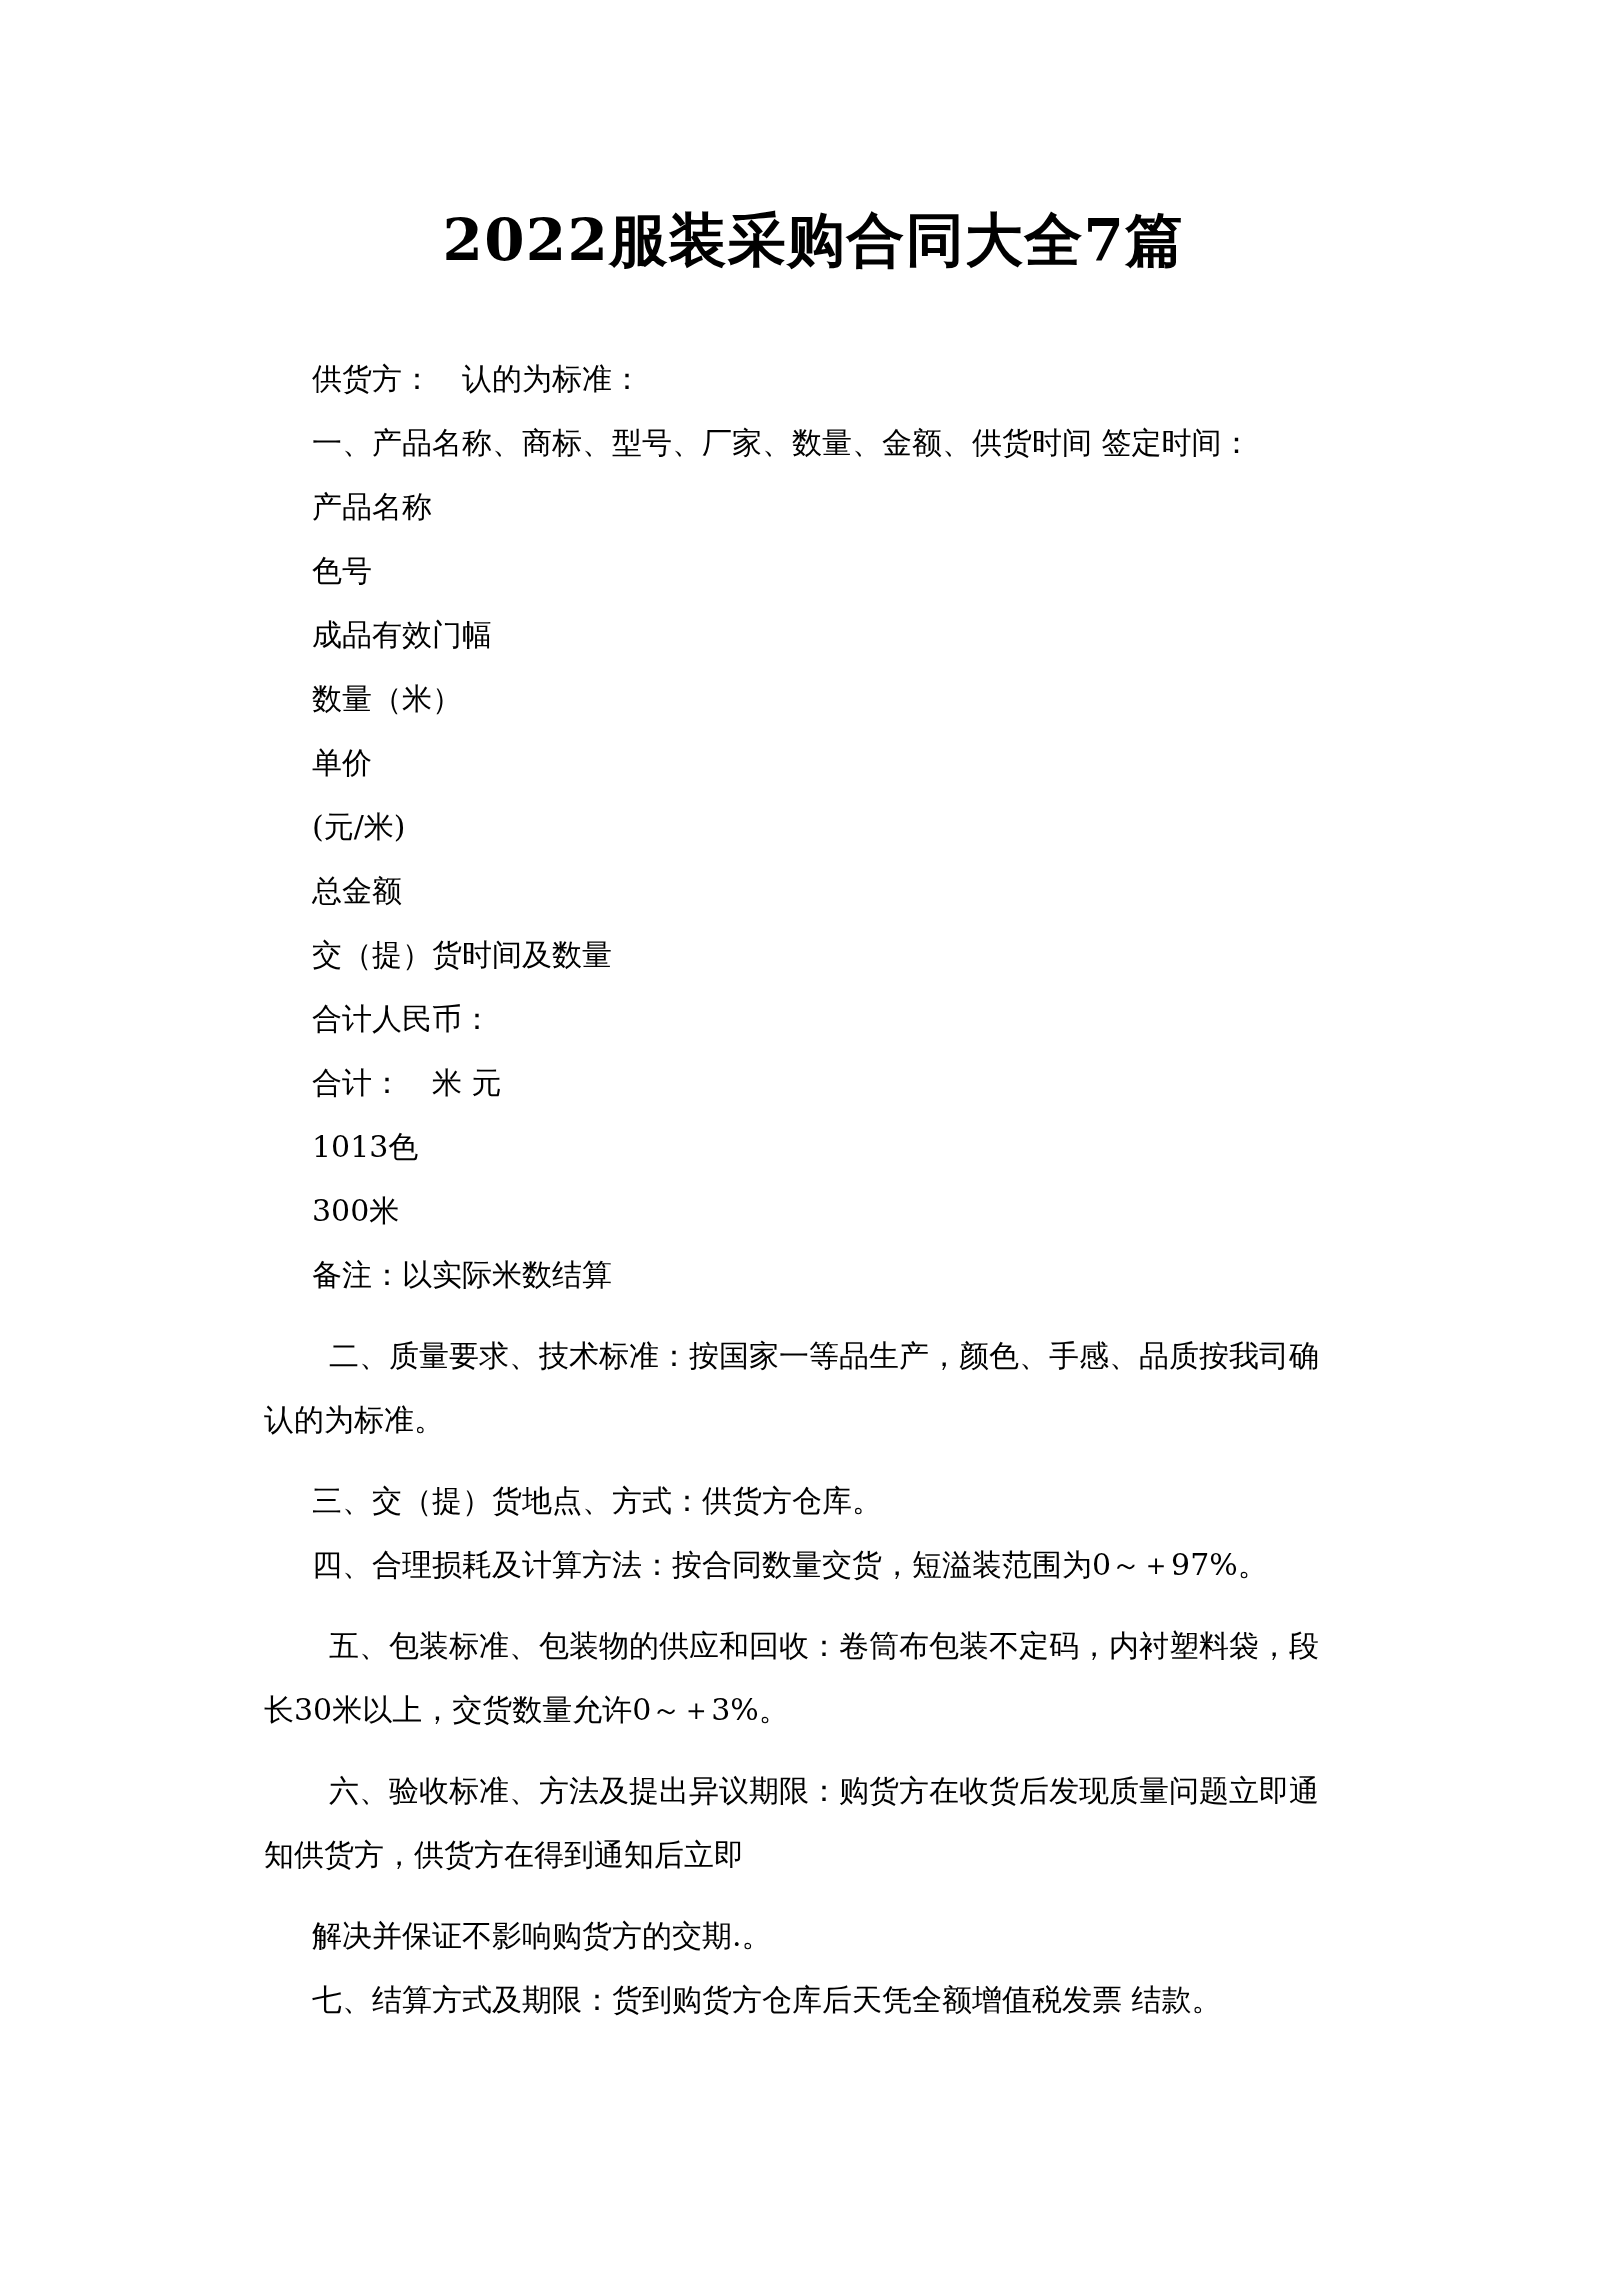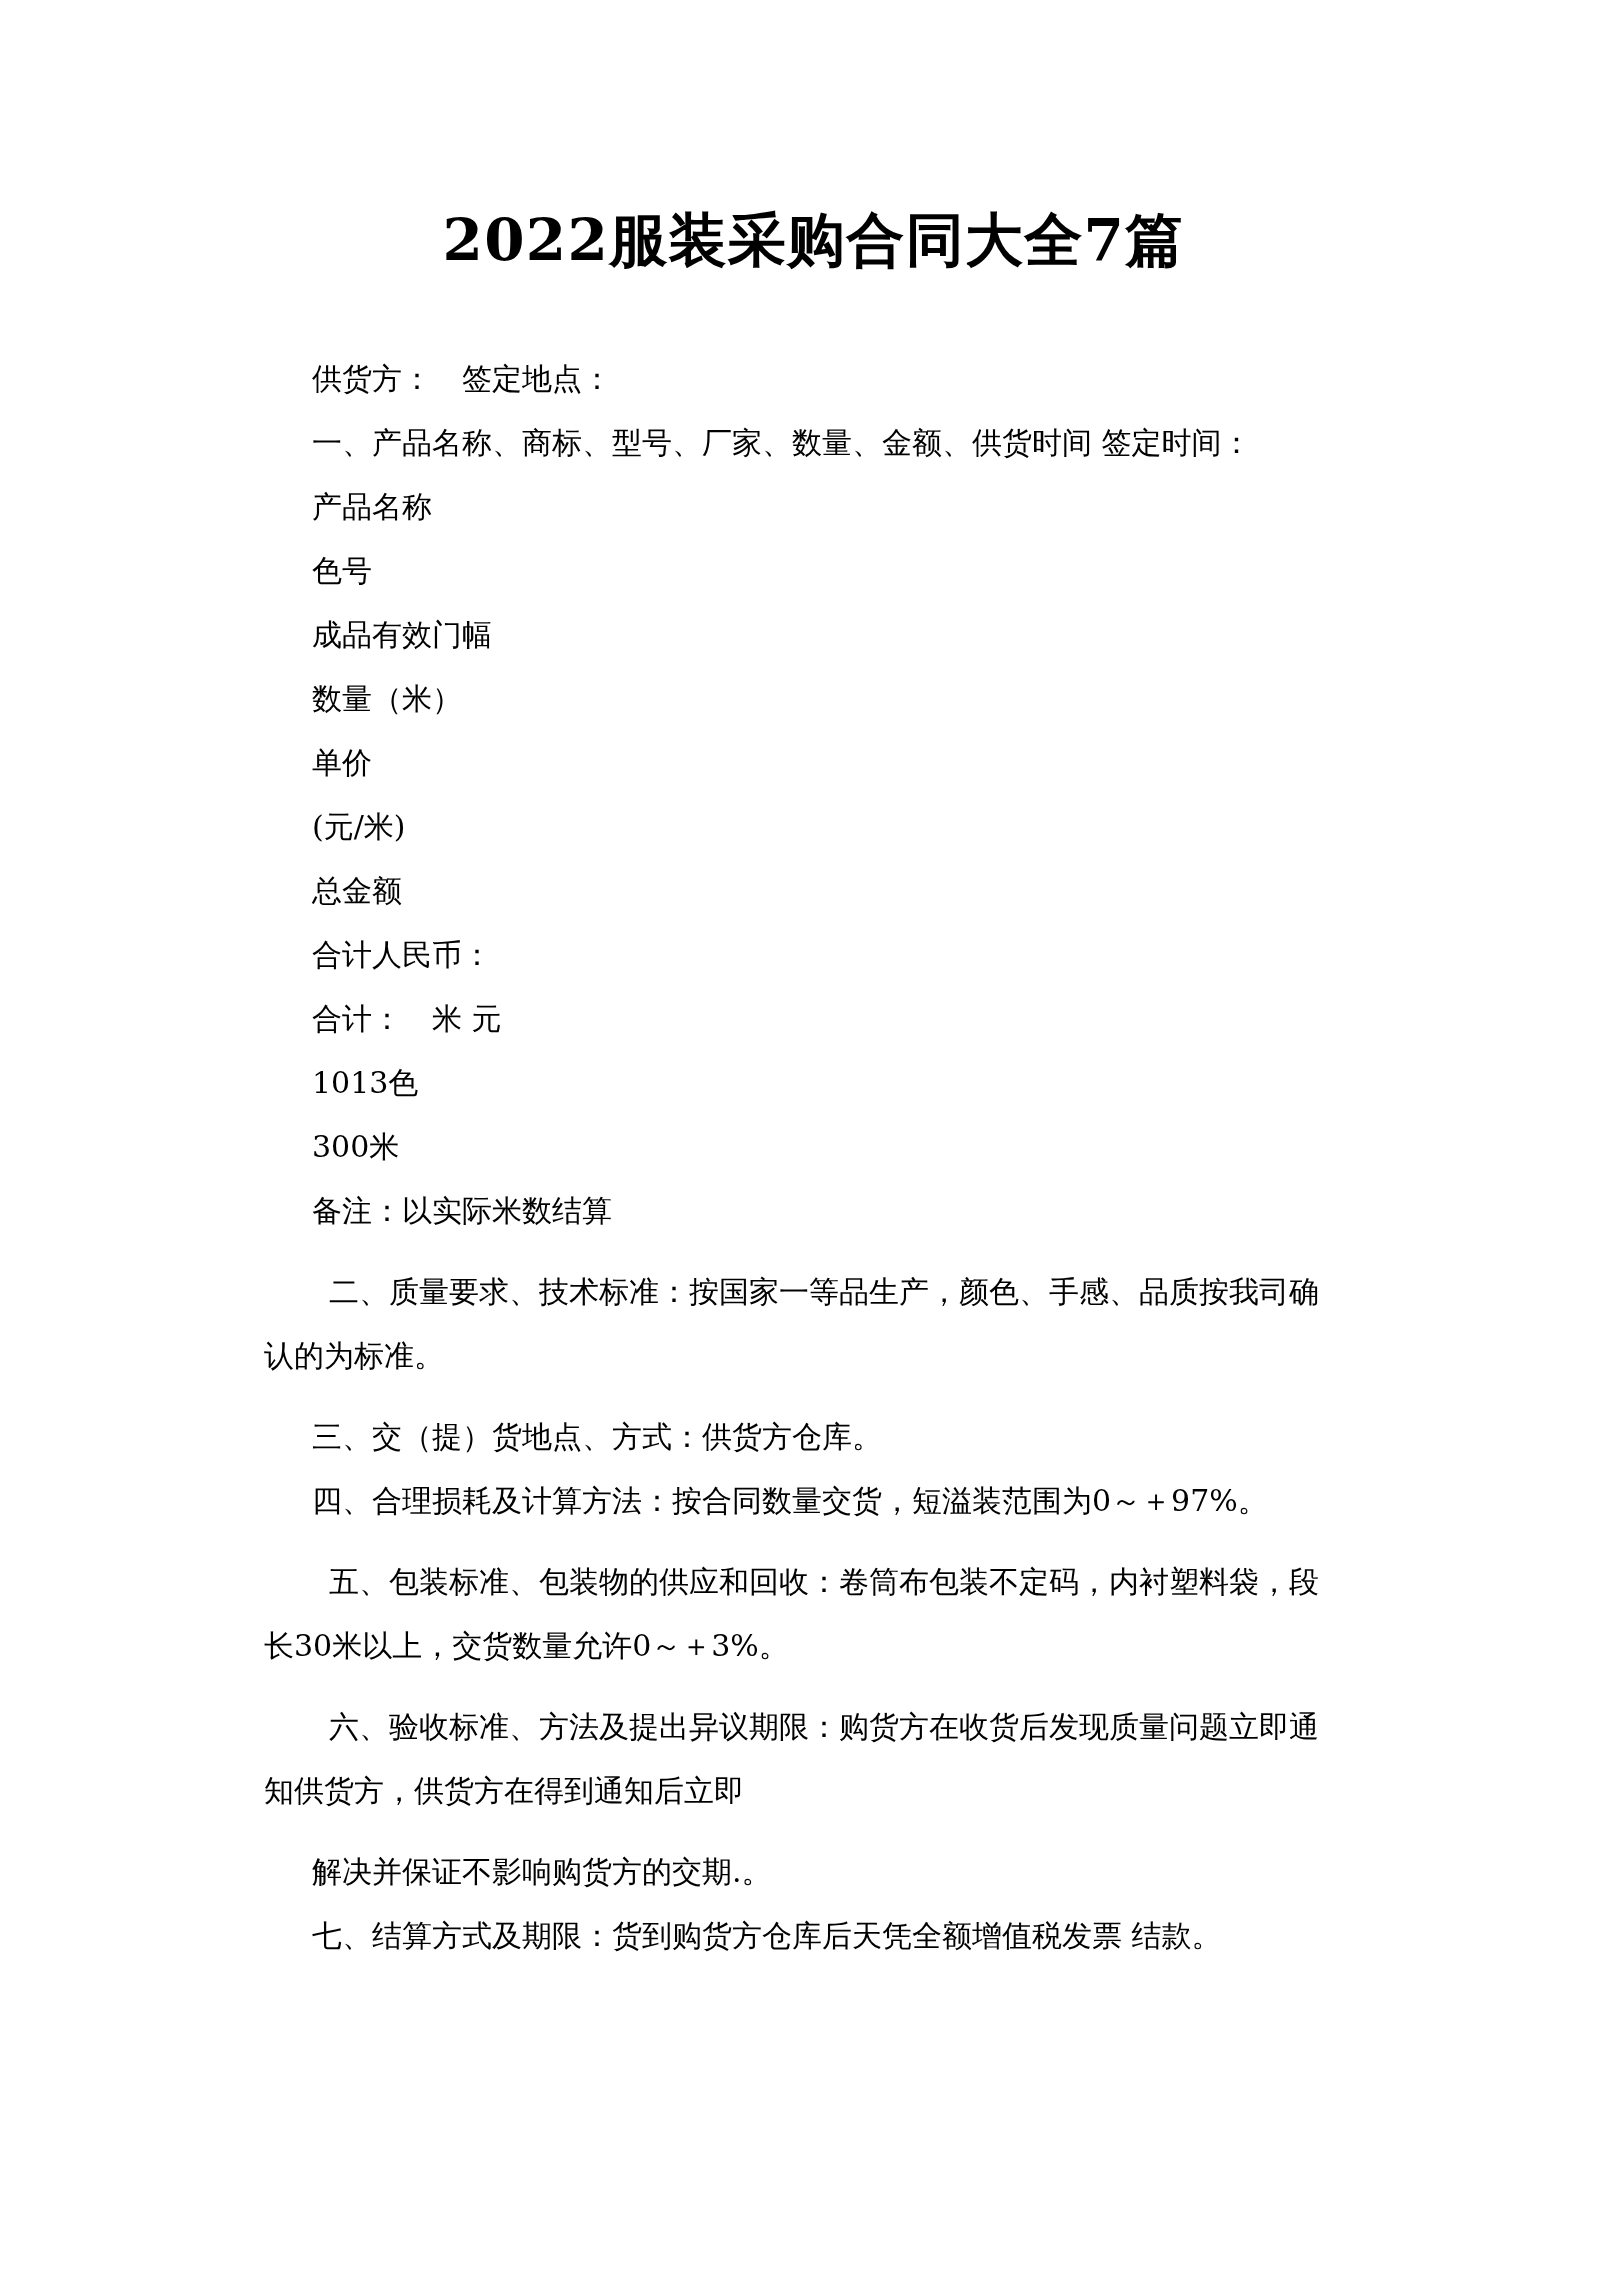--- a/index.html
+++ b/index.html
@@ -64,31 +64,32 @@
 </head>
 <body>
 
 <div class="page">
 
   <h1 class="doc-title">2022服装采购合同大全7篇</h1>
 
   <div class="body">
 
 
-    <p class="line indent">供货方：　签定地点：</p>
+    <p class="line indent">供货方：　认的为标准：</p>
 
     <p class="line indent">一、产品名称、商标、型号、厂家、数量、金额、供货时间 签定时间：</p>
 
     <p class="line indent">产品名称</p>
     <p class="line indent">色号</p>
     <p class="line indent">成品有效门幅</p>
     <p class="line indent">数量（米）</p>
     <p class="line indent">单价</p>
     <p class="line indent">(元/米)</p>
     <p class="line indent">总金额</p>
+    <p class="line indent">交（提）货时间及数量</p>
     <p class="line indent">合计人民币：</p>
     <p class="line indent">合计：　米 元</p>
     <p class="line indent">1013色</p>
     <p class="line indent">300米</p>
     <p class="line indent">备注：以实际米数结算</p>
 
     <p class="para">
       <span>二、质量要求、技术标准：按国家一等品生产，颜色、手感、品质按我司确</span><span class="cont">认的为标准。</span>
     </p>
 

